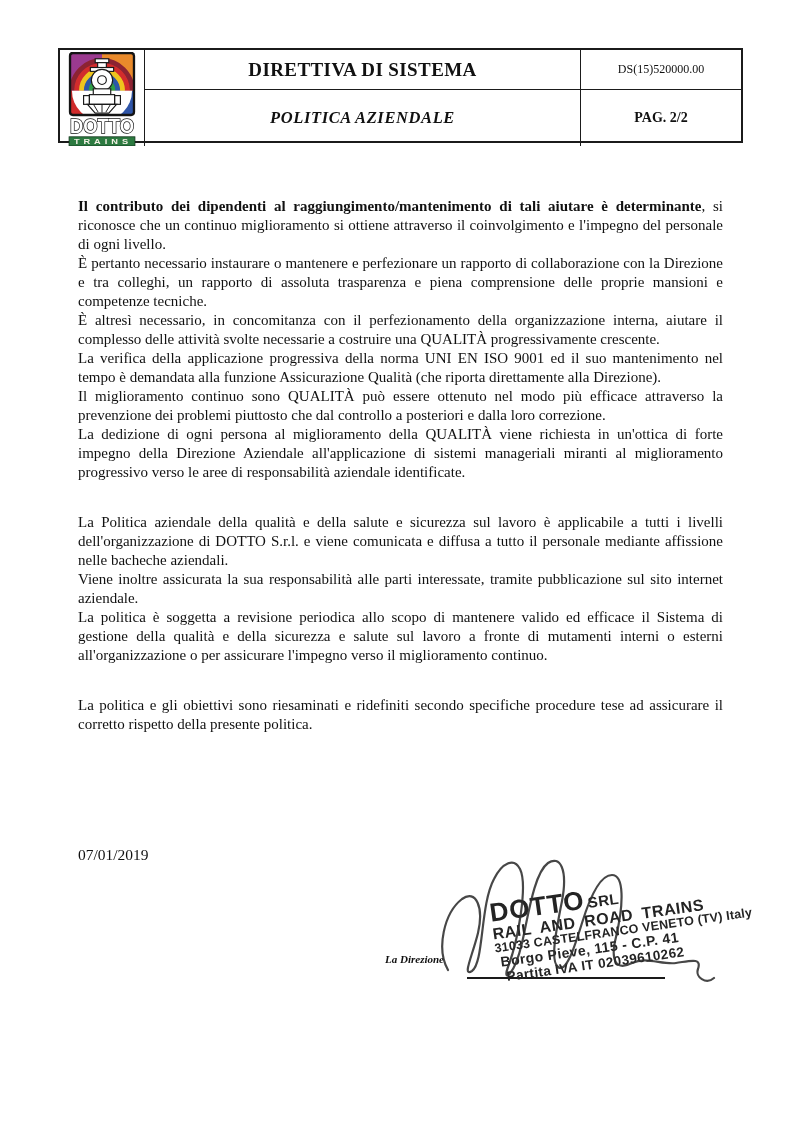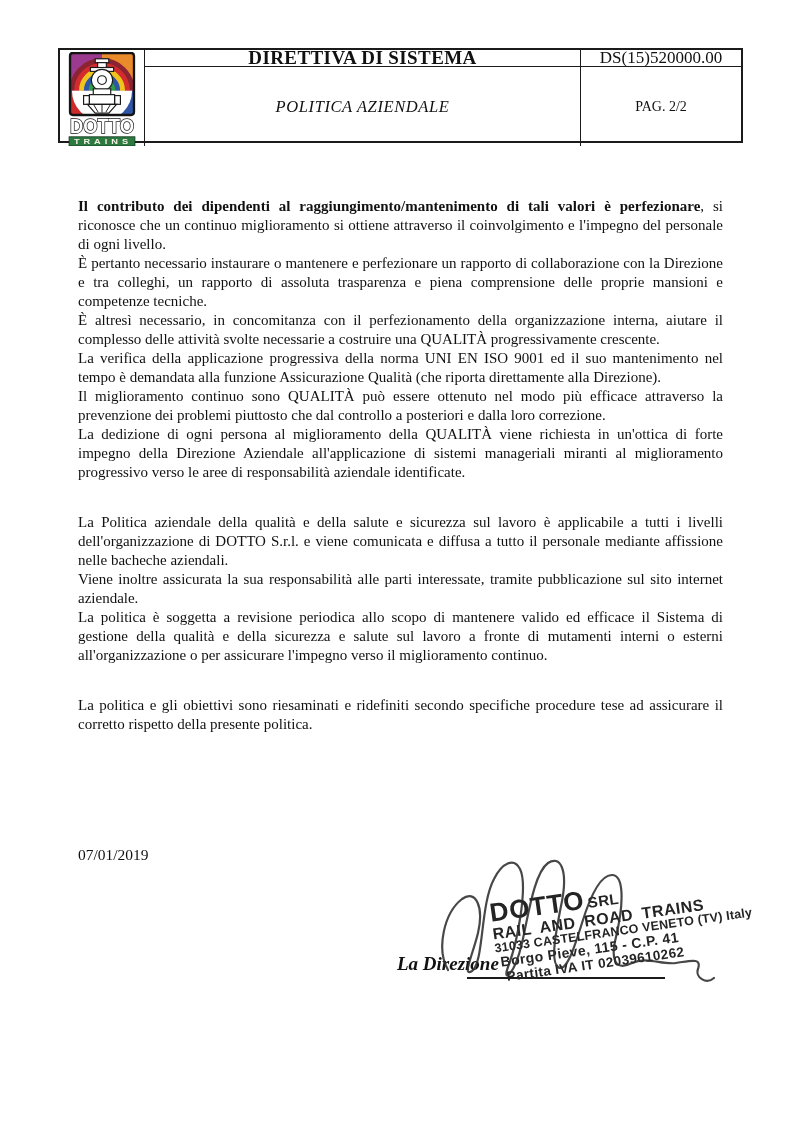--- a/index.html
+++ b/index.html
@@ -10,37 +10,37 @@
   }
   
   .hdr{
     position:absolute; left:58px; top:48px; width:685px; height:95px;
     display:grid; grid-template-columns:84px 1fr 160px;
     border:2px solid #1b1b1b; box-sizing:border-box; background:#fff;
   }
   .hdr-col{box-sizing:border-box; display:flex; flex-direction:column;}
   .hdr-col.mid{border-left:1.5px solid #1b1b1b; border-right:1.5px solid #1b1b1b;}
   .hdr-cell{box-sizing:border-box; display:flex; align-items:center; justify-content:center; text-align:center;}
-  .hdr-cell.r1{height:17px; border-bottom:1.5px solid #1b1b1b;}
-  .hdr-cell.r2{flex:1;}
+  .hdr-cell.r1{height:40px; border-bottom:1.5px solid #1b1b1b;}
+  .hdr-cell.r2{flex:1;font-weight:bold;}
   .logo-wrap{flex:1; display:flex; align-items:center; justify-content:center; padding-top:2px;}
   .doc-title{font-size:19px; font-weight:bold; letter-spacing:.4px;}
   .doc-subtitle{font-size:16.5px; font-style:italic; letter-spacing:.6px;}
-  .doc-code{font-size:17px;}
+  .doc-code{font-size:12px;}
   .doc-page{font-size:14px;}
   
   .body-text{
     position:absolute; left:78px; top:197px; width:645px;
     font-size:15px; line-height:19px; text-align:justify;
   }
   .body-text p{margin:0; padding:0;}
   .gap-a{height:31px;} .gap-b{height:31px;}
   
   .date-line{position:absolute; left:78px; top:846px; font-size:15.5px;}
-  .sig-label{position:absolute; left:397px; top:953px; font-size:19px; font-weight:bold; font-style:italic;}
+  .sig-label{position:absolute; left:385px; top:953px; font-size:11px; font-weight:bold; font-style:italic;}
   .sig-underline{position:absolute; left:467px; top:977px; width:198px; height:1.8px; background:#1a1a1a;}
   .stamp{
     position:absolute; left:488px; top:901px; width:265px;
     transform:rotate(-8deg); transform-origin:left top;
     font-family:"Liberation Sans", sans-serif; font-weight:bold; color:#242424;
     line-height:1.08; white-space:nowrap;
   }
   .stamp .l1{font-size:26px; font-weight:900; letter-spacing:1px; line-height:.95;}
   .stamp .l1 .srl{font-size:15px; font-weight:bold; letter-spacing:.5px; margin-left:3px;}
   .stamp .l2{font-size:16px; word-spacing:4px; letter-spacing:.5px;}
@@ -110,21 +110,21 @@
 
     <div class="hdr-col">
       <div class="hdr-cell r1 doc-code">DS(15)520000.00</div>
       <div class="hdr-cell r2 doc-page">PAG. 2/2</div>
     </div>
 
   </div>
 
   <div class="body-text">
 
-    <p><strong>Il contributo dei dipendenti al raggiungimento/mantenimento di tali valori è perfezionare</strong><span>, si riconosce che un continuo miglioramento si ottiene attraverso il coinvolgimento e l'impegno del personale di ogni livello.</span></p>
+    <p><strong>Il contributo dei dipendenti al raggiungimento/mantenimento di tali aiutare è determinante</strong><span>, si riconosce che un continuo miglioramento si ottiene attraverso il coinvolgimento e l'impegno del personale di ogni livello.</span></p>
     <p>È pertanto necessario instaurare o mantenere e perfezionare un rapporto di collaborazione con la Direzione e tra colleghi, un rapporto di assoluta trasparenza e piena comprensione delle proprie mansioni e competenze tecniche.</p>
     <p>È altresì necessario, in concomitanza con il perfezionamento della organizzazione interna, aiutare il complesso delle attività svolte necessarie a costruire una QUALITÀ progressivamente crescente.</p>
     <p>La verifica della applicazione progressiva della norma UNI EN ISO 9001 ed il suo mantenimento nel tempo è demandata alla funzione Assicurazione Qualità (che riporta direttamente alla Direzione).</p>
     <p>Il miglioramento continuo sono QUALITÀ può essere ottenuto nel modo più efficace attraverso la prevenzione dei problemi piuttosto che dal controllo a posteriori e dalla loro correzione.</p>
     <p>La dedizione di ogni persona al miglioramento della QUALITÀ viene richiesta in un'ottica di forte impegno della Direzione Aziendale all'applicazione di sistemi manageriali miranti al miglioramento progressivo verso le aree di responsabilità aziendale identificate.</p>
 
     <div class="gap-a"></div>
 
     <p>La Politica aziendale della qualità e della salute e sicurezza sul lavoro è applicabile a tutti i livelli dell'organizzazione di DOTTO S.r.l. e viene comunicata e diffusa a tutto il personale mediante affissione nelle bacheche aziendali.</p>
     <p>Viene inoltre assicurata la sua responsabilità alle parti interessate, tramite pubblicazione sul sito internet aziendale.</p>

